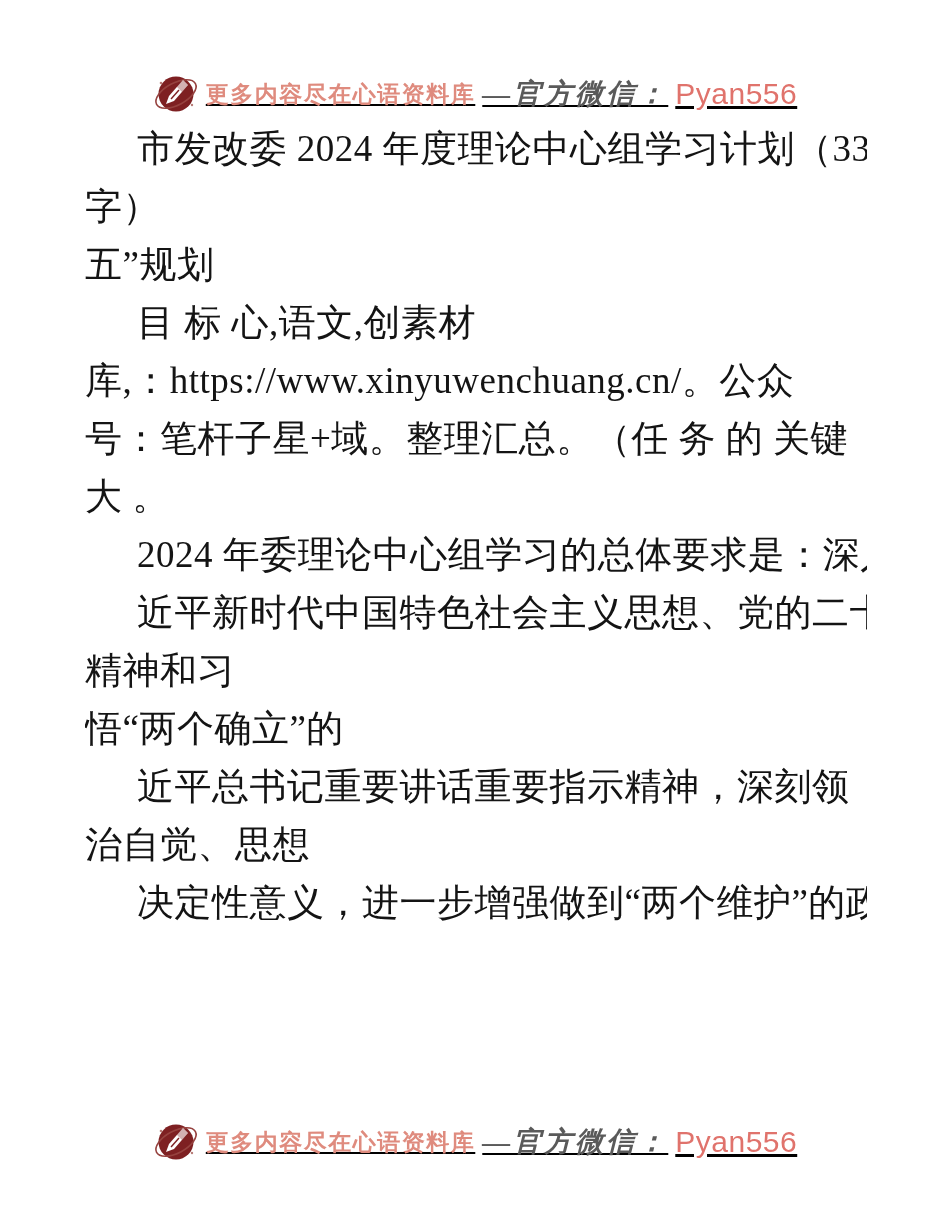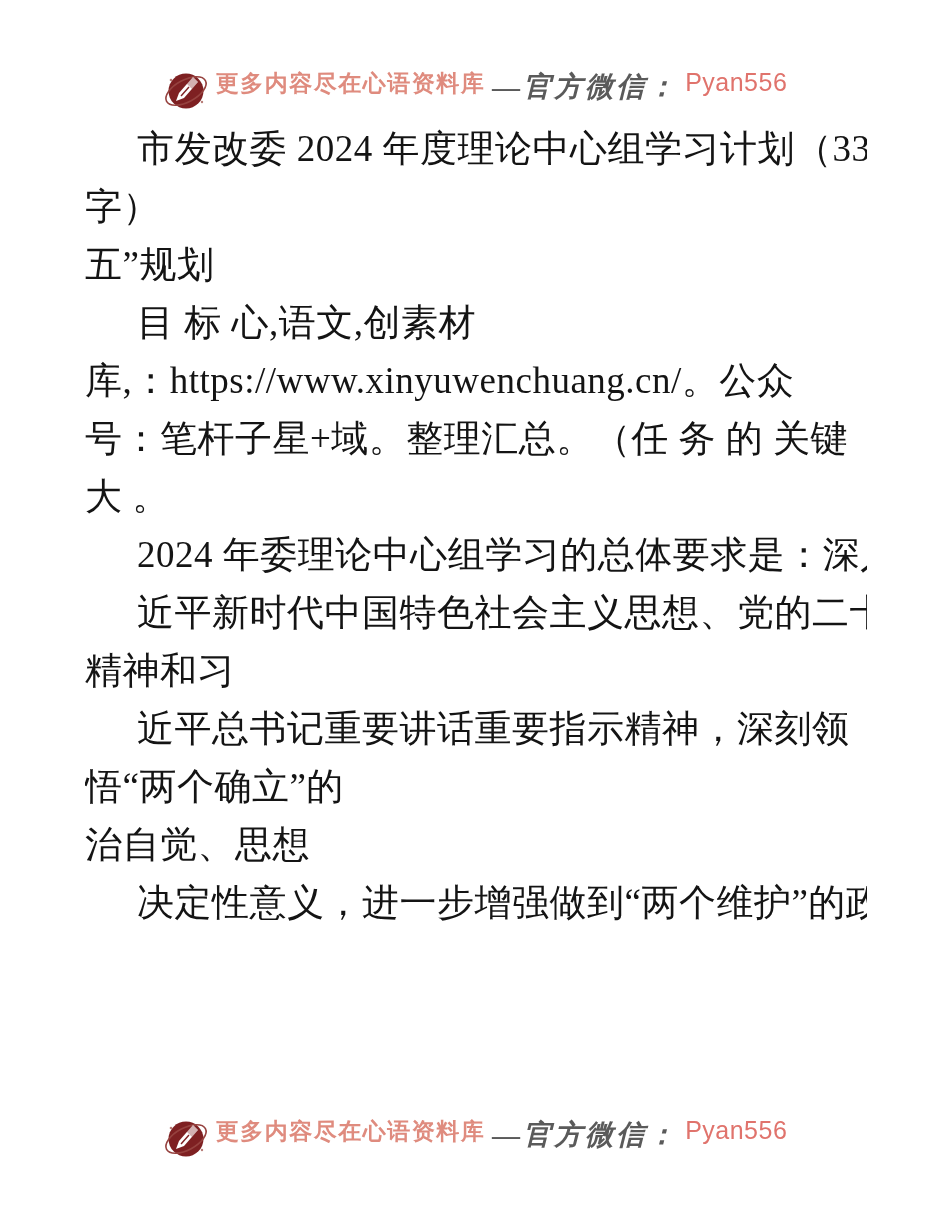--- a/index.html
+++ b/index.html
@@ -12,44 +12,45 @@
   .page {
     position: relative;
     width: 950px; height: 1230px;
     background: var(--background, #ffffff);
   }
   .brandbar {
     position: absolute;
     left: 0; right: 0;
     height: 52px;
     display: flex;
-    align-items: flex-start;
+    align-items: center;
     justify-content: center;
     gap: 7px;
     white-space: nowrap;
+    text-decoration: underline;
   }
   .brandbar.top { top: 68px; }
   .brandbar.bottom { top: 1116px; }
   .logo-wrap { width: 46px; height: 46px; flex: 0 0 auto; }
   .brand-main {
     color: var(--brand_text, #df8b7e);
     font-size: 23px;
     font-weight: 700;
     letter-spacing: 1.5px;
   }
   .brand-label {
     color: var(--wechat_label, #5a5a5a);
     font-size: 28px;
     font-style: italic;
     font-weight: 600;
     letter-spacing: 3px;
   }
   .brand-id {
     color: var(--wechat_id, #e0736c);
-    font-size: 25px;
+    font-size: 30px;
     font-family: "Liberation Sans", "DejaVu Sans", sans-serif;
     letter-spacing: 0.5px;
   }
   .doc-body {
     position: absolute;
     left: 85px; top: 120px;
     width: 782px;
   }
   .line {
     font-size: 37px;
@@ -89,22 +90,22 @@
         <div class="line indent">市发改委 2024 年度理论中心组学习计划（3343</div>
         <div class="line">字）</div>
         <div class="line">五”规划</div>
         <div class="line indent">目 标 心,语文,创素材</div>
         <div class="line">库,：https://www.xinyuwenchuang.cn/。公众</div>
         <div class="line">号：笔杆子星+域。整理汇总。（任 务 的 关键</div>
         <div class="line">大 。</div>
         <div class="line indent">2024 年委理论中心组学习的总体要求是：深入</div>
         <div class="line indent">近平新时代中国特色社会主义思想、党的二十大</div>
         <div class="line">精神和习</div>
+        <div class="line">悟“两个确立”的</div>
         <div class="line indent">近平总书记重要讲话重要指示精神，深刻领</div>
-        <div class="line">悟“两个确立”的</div>
         <div class="line">治自觉、思想</div>
         <div class="line indent">决定性意义，进一步增强做到“两个维护”的政</div>
       </div>
   </div>
 
   <div class="brandbar bottom">
     <span class="logo-wrap">
       <svg width="46" height="46" viewBox="0 0 46 46">
         <circle cx="23" cy="23" r="17.5" fill="#7e2022"></circle>
         <ellipse cx="23" cy="23" rx="22" ry="11" fill="none" stroke="#96423f" stroke-width="1.6" transform="rotate(-28 23 23)"></ellipse>

